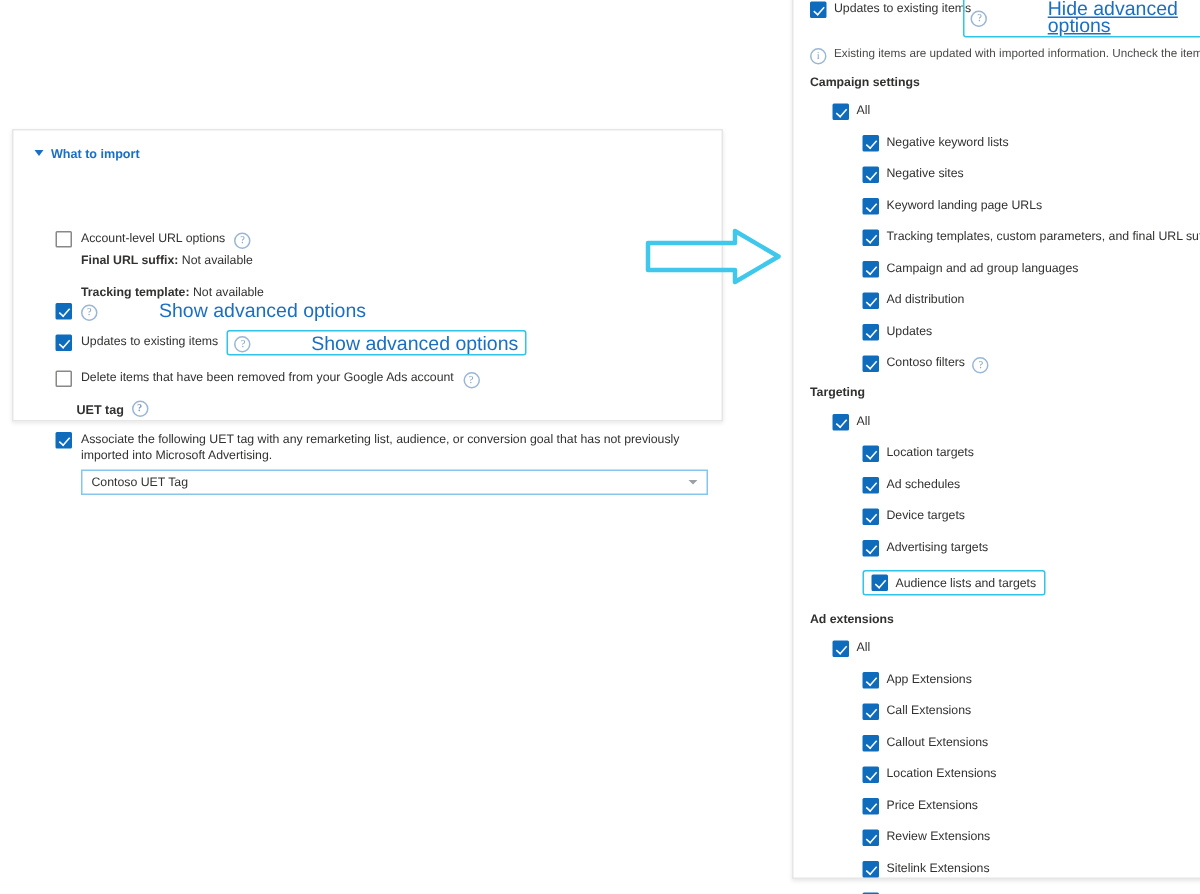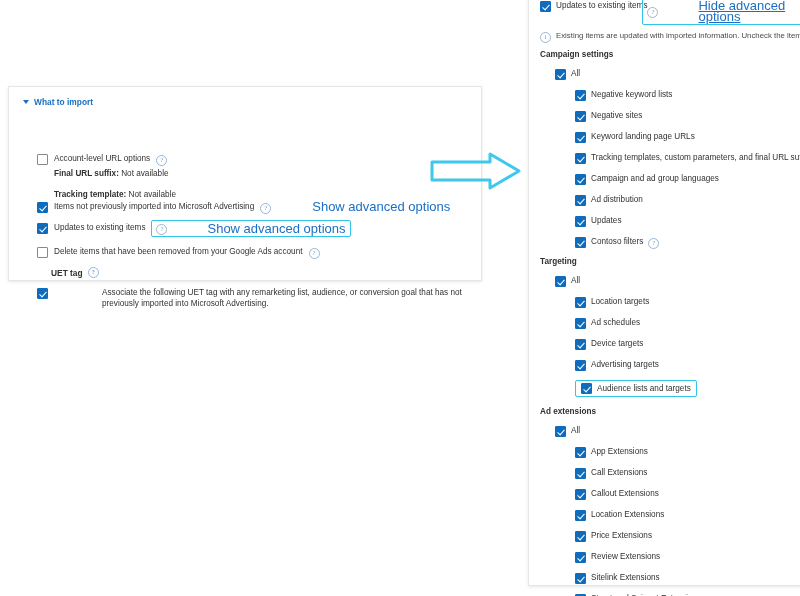--- a/index.html
+++ b/index.html
@@ -192,21 +192,20 @@
 
     <div class="sub-txt" style="padding-bottom:9px;">
       <b>Final URL suffix:</b><span> Not available</span>
     </div>
     <div class="sub-txt">
       <b>Tracking template:</b><span> Not available</span>
     </div>
 
     <div class="row l-row">
       <span class="cb checked"></span>
-      <span class="lbl">Items not previously imported into Microsoft Advertising</span>
       <span class="info">?</span>
       <span class="link">Show advanced options</span>
     </div>
 
     <div class="row l-row">
       <span class="cb checked"></span>
       <span class="lbl">Updates to existing items</span>
       <span class="hl" style="margin-top:-2px;">
         <span class="info" style="top:1px;">?</span>
         <span class="link">Show advanced options</span>
@@ -219,23 +218,27 @@
       <span class="info">?</span>
     </div>
 
     <div class="uet-head">
       <span>UET tag</span>
       <span class="info" style="top:0;">?</span>
     </div>
 
     <div class="row l-row" style="padding-bottom:0;">
       <span class="cb checked"></span>
-      <span class="lbl" style="max-width:410px;margin-left:48px;">Associate the following UET tag with any remarketing list, audience, or conversion goal that has not previously imported into Microsoft Advertising.</span>
-    </div>
-
+      <span class="lbl" style="max-width:410px;">Associate the following UET tag with any remarketing list, audience, or conversion goal that has not previously imported into Microsoft Advertising.</span>
+    </div>
+
+    <div class="select-box">
+      <span>Contoso UET Tag</span>
+      <span class="sel-chev"></span>
+    </div>
 
   </div>
 </div>
 
 <div id="arrow">
   <svg width="96" height="42" viewBox="0 0 96 42">
     <polyline points="4,12 62,12 62,4 91,21 62,38 62,30 4,30 4,12" fill="none" stroke="#3fc8ec" stroke-width="3" stroke-linejoin="round" stroke-linecap="round"></polyline>
   </svg>
 </div>
 

